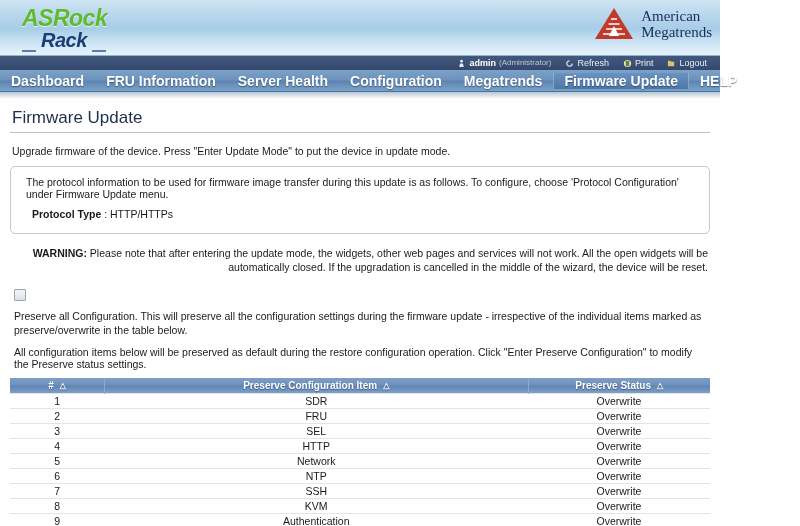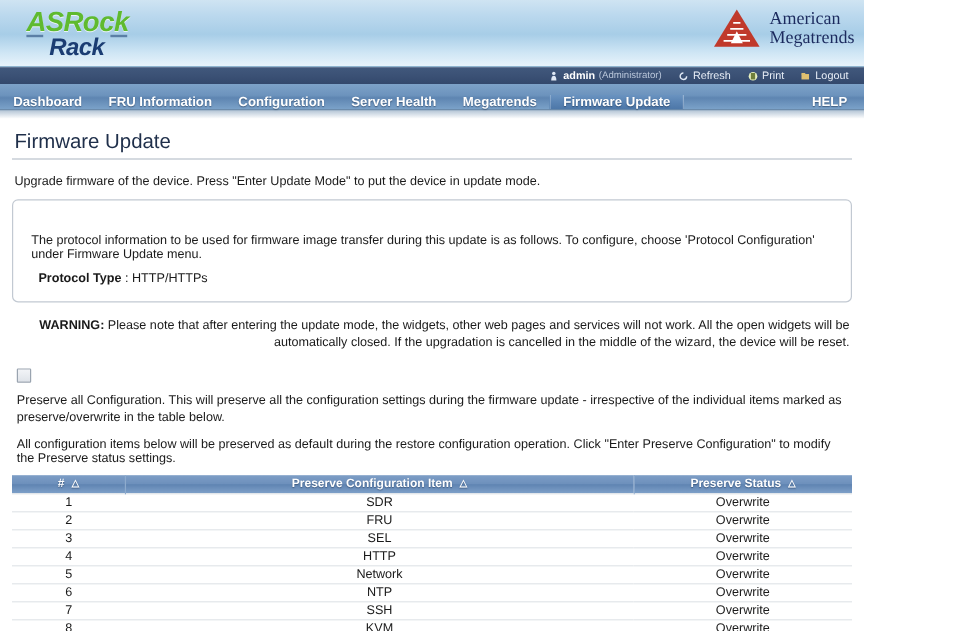--- a/index.html
+++ b/index.html
@@ -30,21 +30,21 @@
     font-weight: bold;
     font-style: italic;
     letter-spacing: -0.5px;
     color: #5fba2f;
     text-shadow: 0 1px 0 rgba(255,255,255,.7);
   }
   .logo-rack-wrap {
     position: absolute;
     left: 22px; top: 29px;
     display: flex;
-    align-items: flex-start;
+    align-items: flex-end;
     gap: 5px;
   }
   .rule-l, .rule-r {
     height: 2px; width: 14px;
     background: #5b7fa6;
     display: block;
   }
   .logo-rack {
     font-size: 20px;
     font-weight: bold;
@@ -91,23 +91,23 @@
   }
   .ub-user { color: #ffffff; font-weight: bold; }
   .ub-role { color: #b9c6da; font-size: 8px; }
   .ub-ico { width: 9px; height: 9px; display:inline-block; }
 
   
   .nav {
     height: 22px;
     background: linear-gradient(to bottom, #7da2c8 0%, #6c93bd 45%, #5e85b1 55%, #7ba2c9 100%);
     display: flex;
-    align-items: flex-end;
+    align-items: center;
     border-bottom: 1px solid #4e7399;
-    font-size: 11px;
+    font-size: 14px;
   }
   .nav-item {
     display: flex;
     align-items: center;
     padding: 0 11px;
     color: #ffffff;
     font-weight: bold;
     white-space: nowrap;
     text-shadow: 0 1px 1px rgba(20,40,70,.55);
   }
@@ -137,21 +137,21 @@
     margin-bottom: 12px;
   }
   .intro {
     font-size: 10.5px;
     color: #1a1a1a;
     margin: 0 0 9px 2px;
   }
   .protocol-box {
     border: 1px solid #c2c9d2;
     border-radius: 5px;
-    padding: 27px 12px 13px 12px;
+    padding: 9px 12px 13px 12px;
     margin-bottom: 12px;
     background: #ffffff;
   }
   .protocol-line {
     font-size: 10.5px;
     color: #1a1a1a;
     margin: 0 0 8px 3px;
   }
   .protocol-type {
     font-size: 10.5px;
@@ -283,22 +283,22 @@
         <rect x="1" y="3" width="7" height="5" fill="#e0c070"></rect>
         <rect x="1" y="2" width="3.5" height="1.4" fill="#e0c070"></rect>
       </svg>
       <span>Logout</span>
     </div>
   </div>
 
   <div class="nav">
     <div class="nav-item">Dashboard</div>
     <div class="nav-item">FRU Information</div>
+    <div class="nav-item">Server Health</div>
     <div class="nav-item">Configuration</div>
-    <div class="nav-item">Server Health</div>
     <div class="nav-item">Megatrends</div>
     <div class="nav-item active">Firmware Update</div>
     <div class="nav-spacer"></div>
     <div class="nav-item nav-help">HELP</div>
   </div>
   <div class="nav-shadow"></div>
 
   <div class="content">
 
     <div class="page-title">Firmware Update</div>

